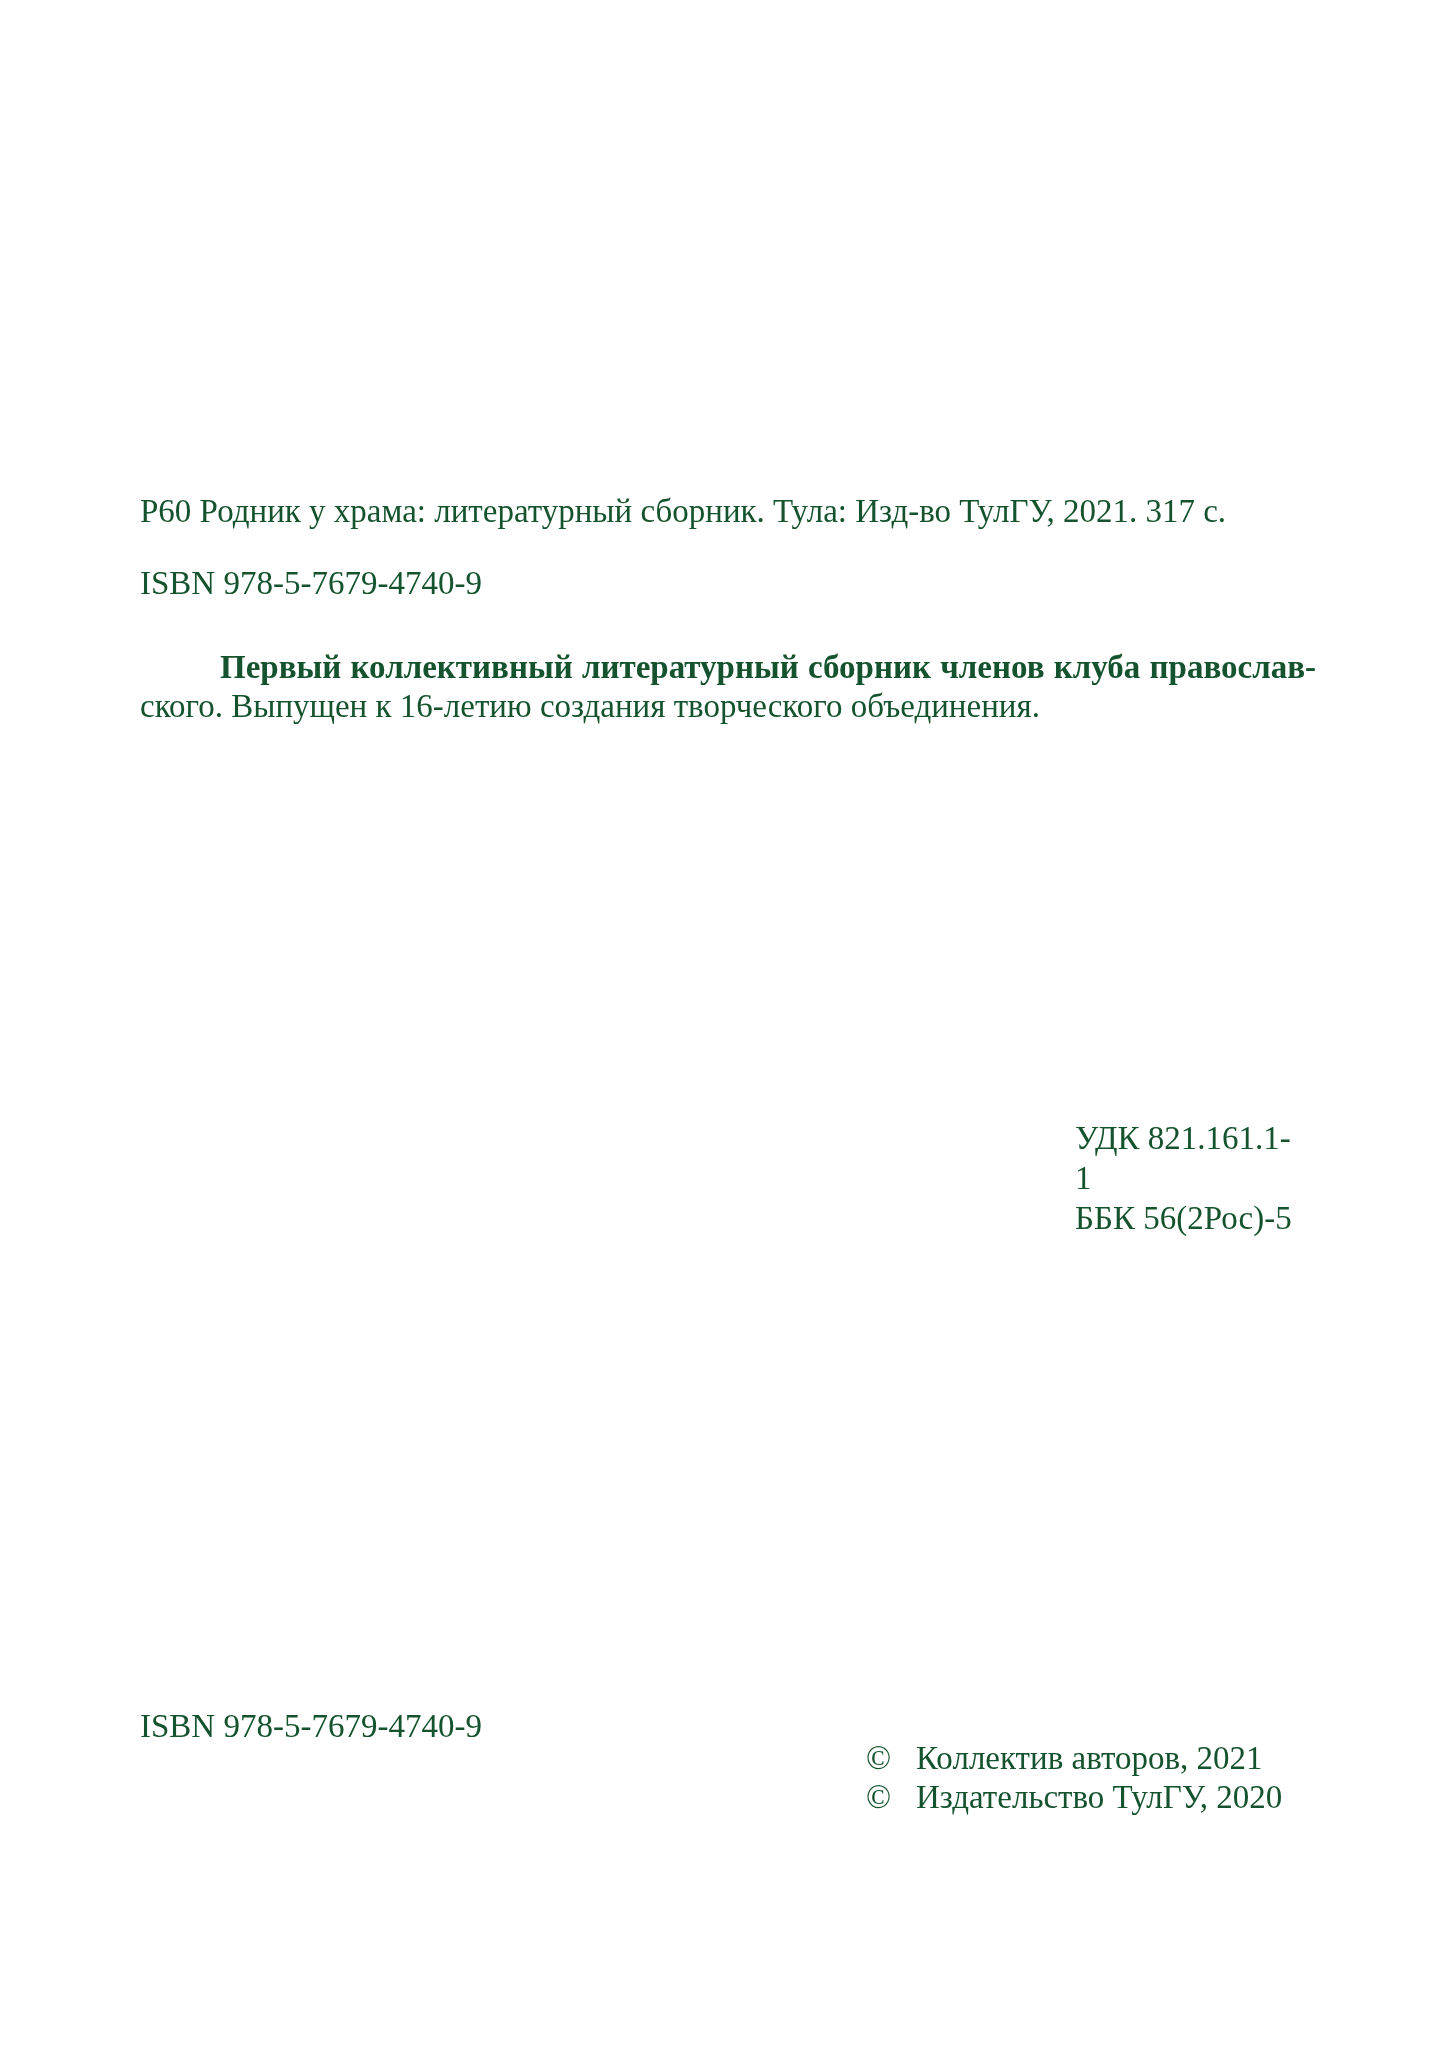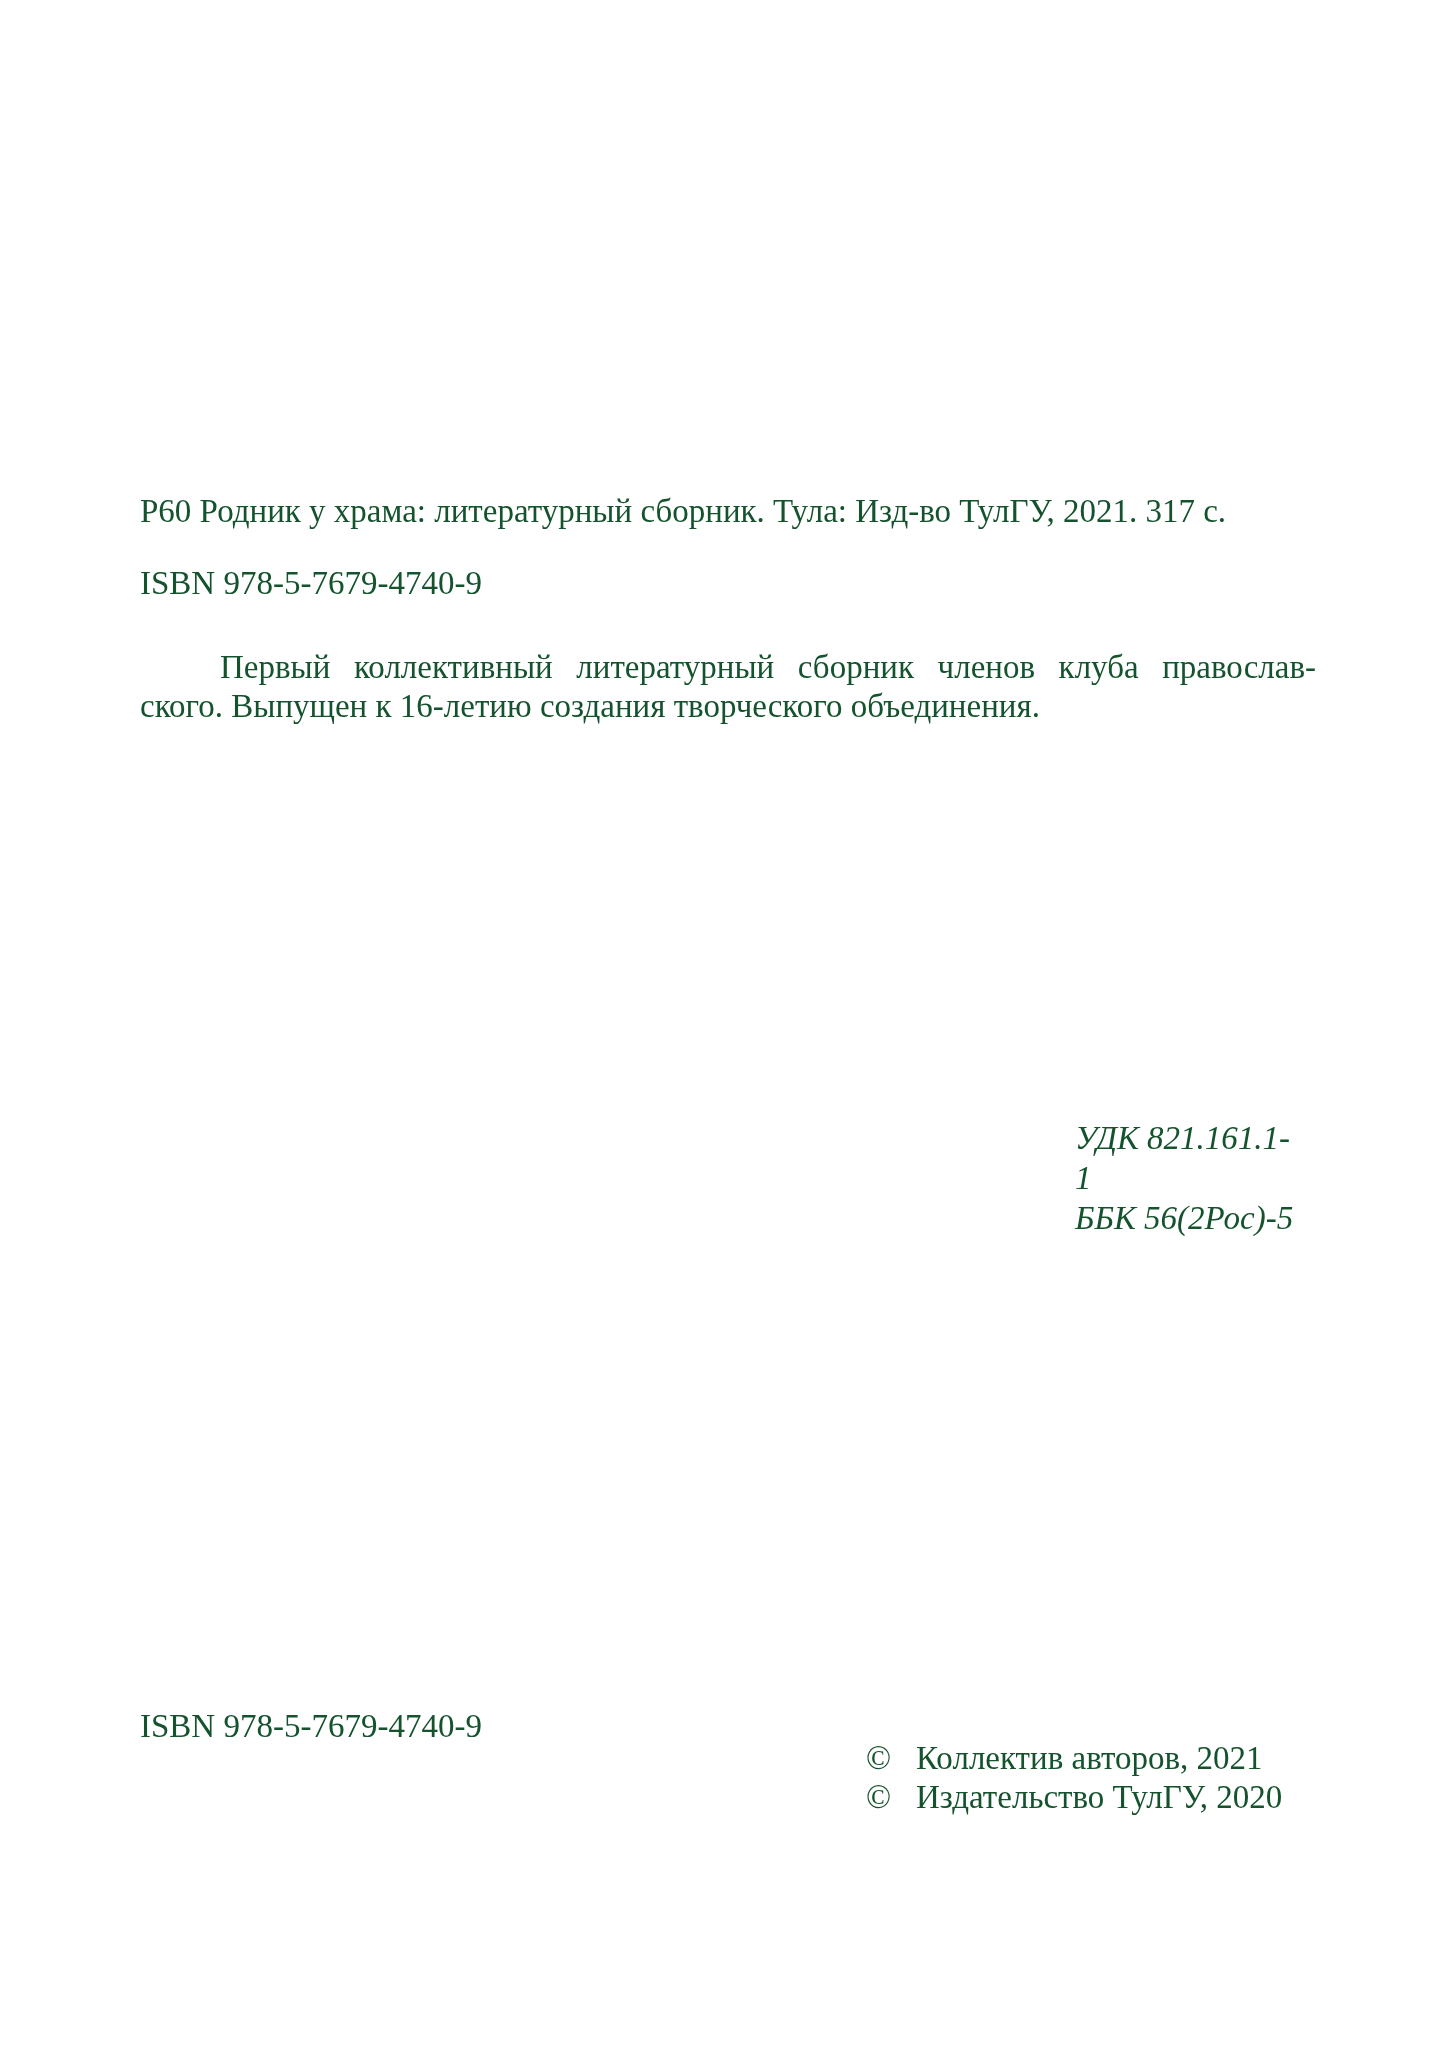--- a/index.html
+++ b/index.html
@@ -39,30 +39,30 @@
   }
   .ann-line {
     line-height: 39px;
   }
   .ann-just {
     text-align: justify;
     text-align-last: justify;
   }
   .ann-indent {
     text-indent: 80px;
+    font-weight: bold;
   }
   .classification {
     left: 1075px;
     top: 1118px;
     width: 320px;
   }
   .classification div {
     line-height: 40px;
     white-space: nowrap;
-    font-style: italic;
   }
   .isbn-bottom {
     left: 140px;
     top: 1707px;
     line-height: 39px;
     white-space: nowrap;
   }
   .copyright-block {
     left: 866px;
     top: 1707px;

